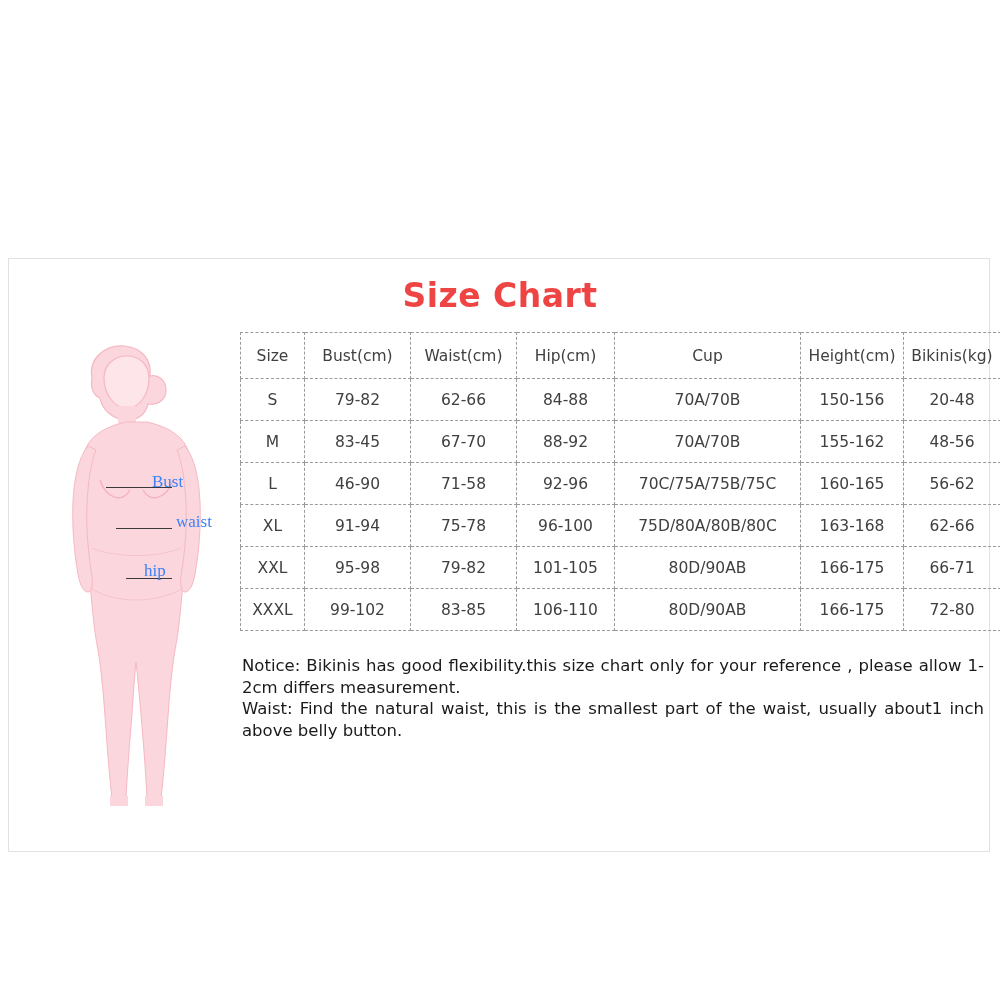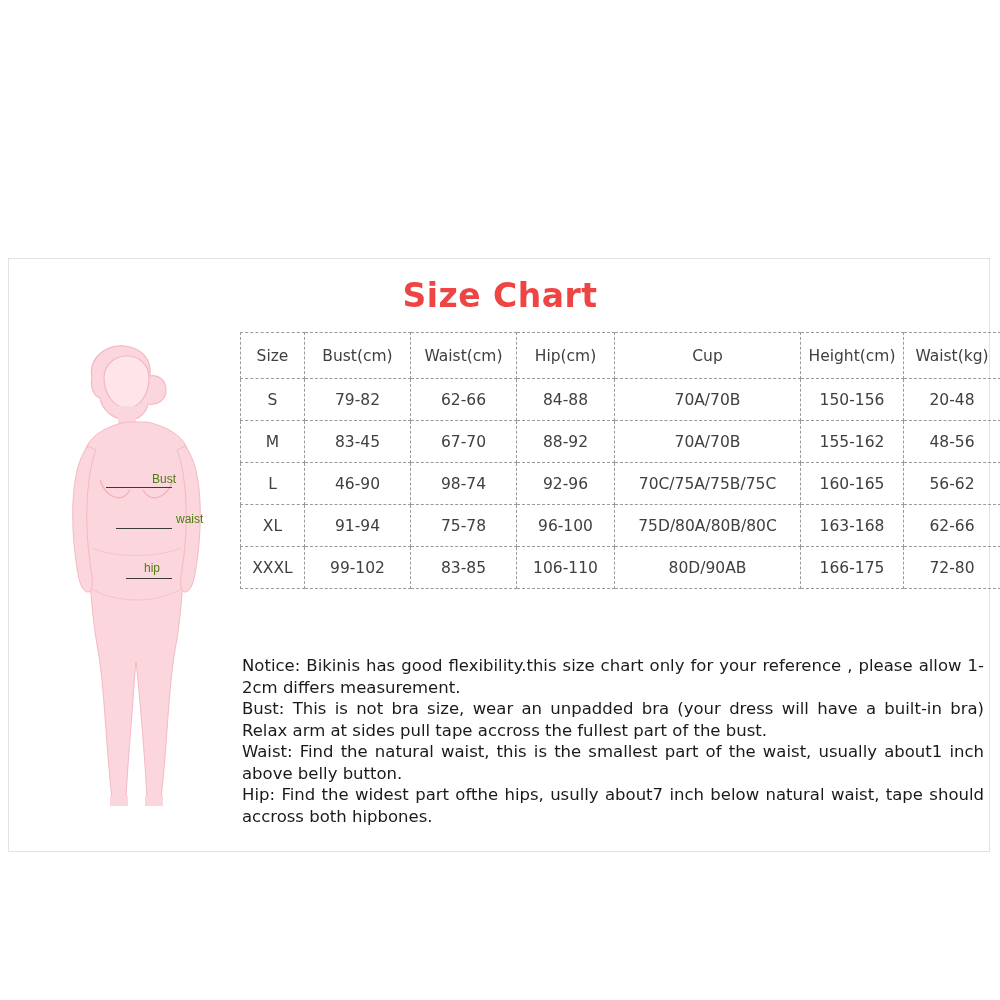--- a/index.html
+++ b/index.html
@@ -55,23 +55,23 @@
   #figure {
     position: absolute;
     left: 30px;
     top: 330px;
     width: 200px;
     height: 500px;
   }
 
   .measure-label {
     position: absolute;
-    color: #4d7c0f;
-    font-size: 12px;
-    font-family: Liberation Sans, sans-serif;
+    color: #3b82f6;
+    font-size: 17px;
+    font-family: Liberation Serif, serif;
     white-space: nowrap;
   }
   #label-bust { left: 152px; top: 472px; }
   #label-waist { left: 152px; top: 512px; margin-left: 24px; }
   #label-hip { left: 144px; top: 561px; }
 
   .lead-line {
     position: absolute;
     height: 0;
     border-top: 1px solid #3a3a3a;
@@ -197,21 +197,21 @@
           <col class="c-weight">
       </colgroup>
       <thead>
         <tr>
           <th>Size</th>
           <th>Bust(cm)</th>
           <th>Waist(cm)</th>
           <th>Hip(cm)</th>
           <th>Cup</th>
           <th>Height(cm)</th>
-          <th>Waist(kg)</th>
+          <th>Bikinis(kg)</th>
         </tr>
       </thead>
       <tbody>
         <tr>
           <td>S</td>
           <td>79-82</td>
           <td>62-66</td>
           <td>84-88</td>
           <td>70A/70B</td>
           <td>150-156</td>
@@ -222,48 +222,55 @@
           <td>83-45</td>
           <td>67-70</td>
           <td>88-92</td>
           <td>70A/70B</td>
           <td>155-162</td>
           <td>48-56</td>
         </tr>
         <tr>
           <td>L</td>
           <td>46-90</td>
-          <td>98-74</td>
+          <td>71-58</td>
           <td>92-96</td>
           <td>70C/75A/75B/75C</td>
           <td>160-165</td>
           <td>56-62</td>
         </tr>
         <tr>
           <td>XL</td>
           <td>91-94</td>
           <td>75-78</td>
           <td>96-100</td>
           <td>75D/80A/80B/80C</td>
           <td>163-168</td>
           <td>62-66</td>
         </tr>
         <tr>
+          <td>XXL</td>
+          <td>95-98</td>
+          <td>79-82</td>
+          <td>101-105</td>
+          <td>80D/90AB</td>
+          <td>166-175</td>
+          <td>66-71</td>
+        </tr>
+        <tr>
           <td>XXXL</td>
           <td>99-102</td>
           <td>83-85</td>
           <td>106-110</td>
           <td>80D/90AB</td>
           <td>166-175</td>
           <td>72-80</td>
         </tr>
       </tbody>
     </table>
   </div>
 
   <div id="notice">
     <p>Notice: Bikinis has good flexibility.this size chart only for your reference , please allow 1-2cm differs measurement.</p>
-    <p>Bust: This is not bra size, wear an unpadded bra (your dress will have a built-in bra) Relax arm at sides pull tape accross the fullest part of the bust.</p>
     <p>Waist:  Find the natural waist, this is the smallest part of the waist, usually about1 inch above belly button.</p>
-    <p>Hip: Find the widest part  ofthe hips, usully about7 inch below natural waist, tape should accross both hipbones.</p>
   </div>
 
 </div>
 
 </body></html>

